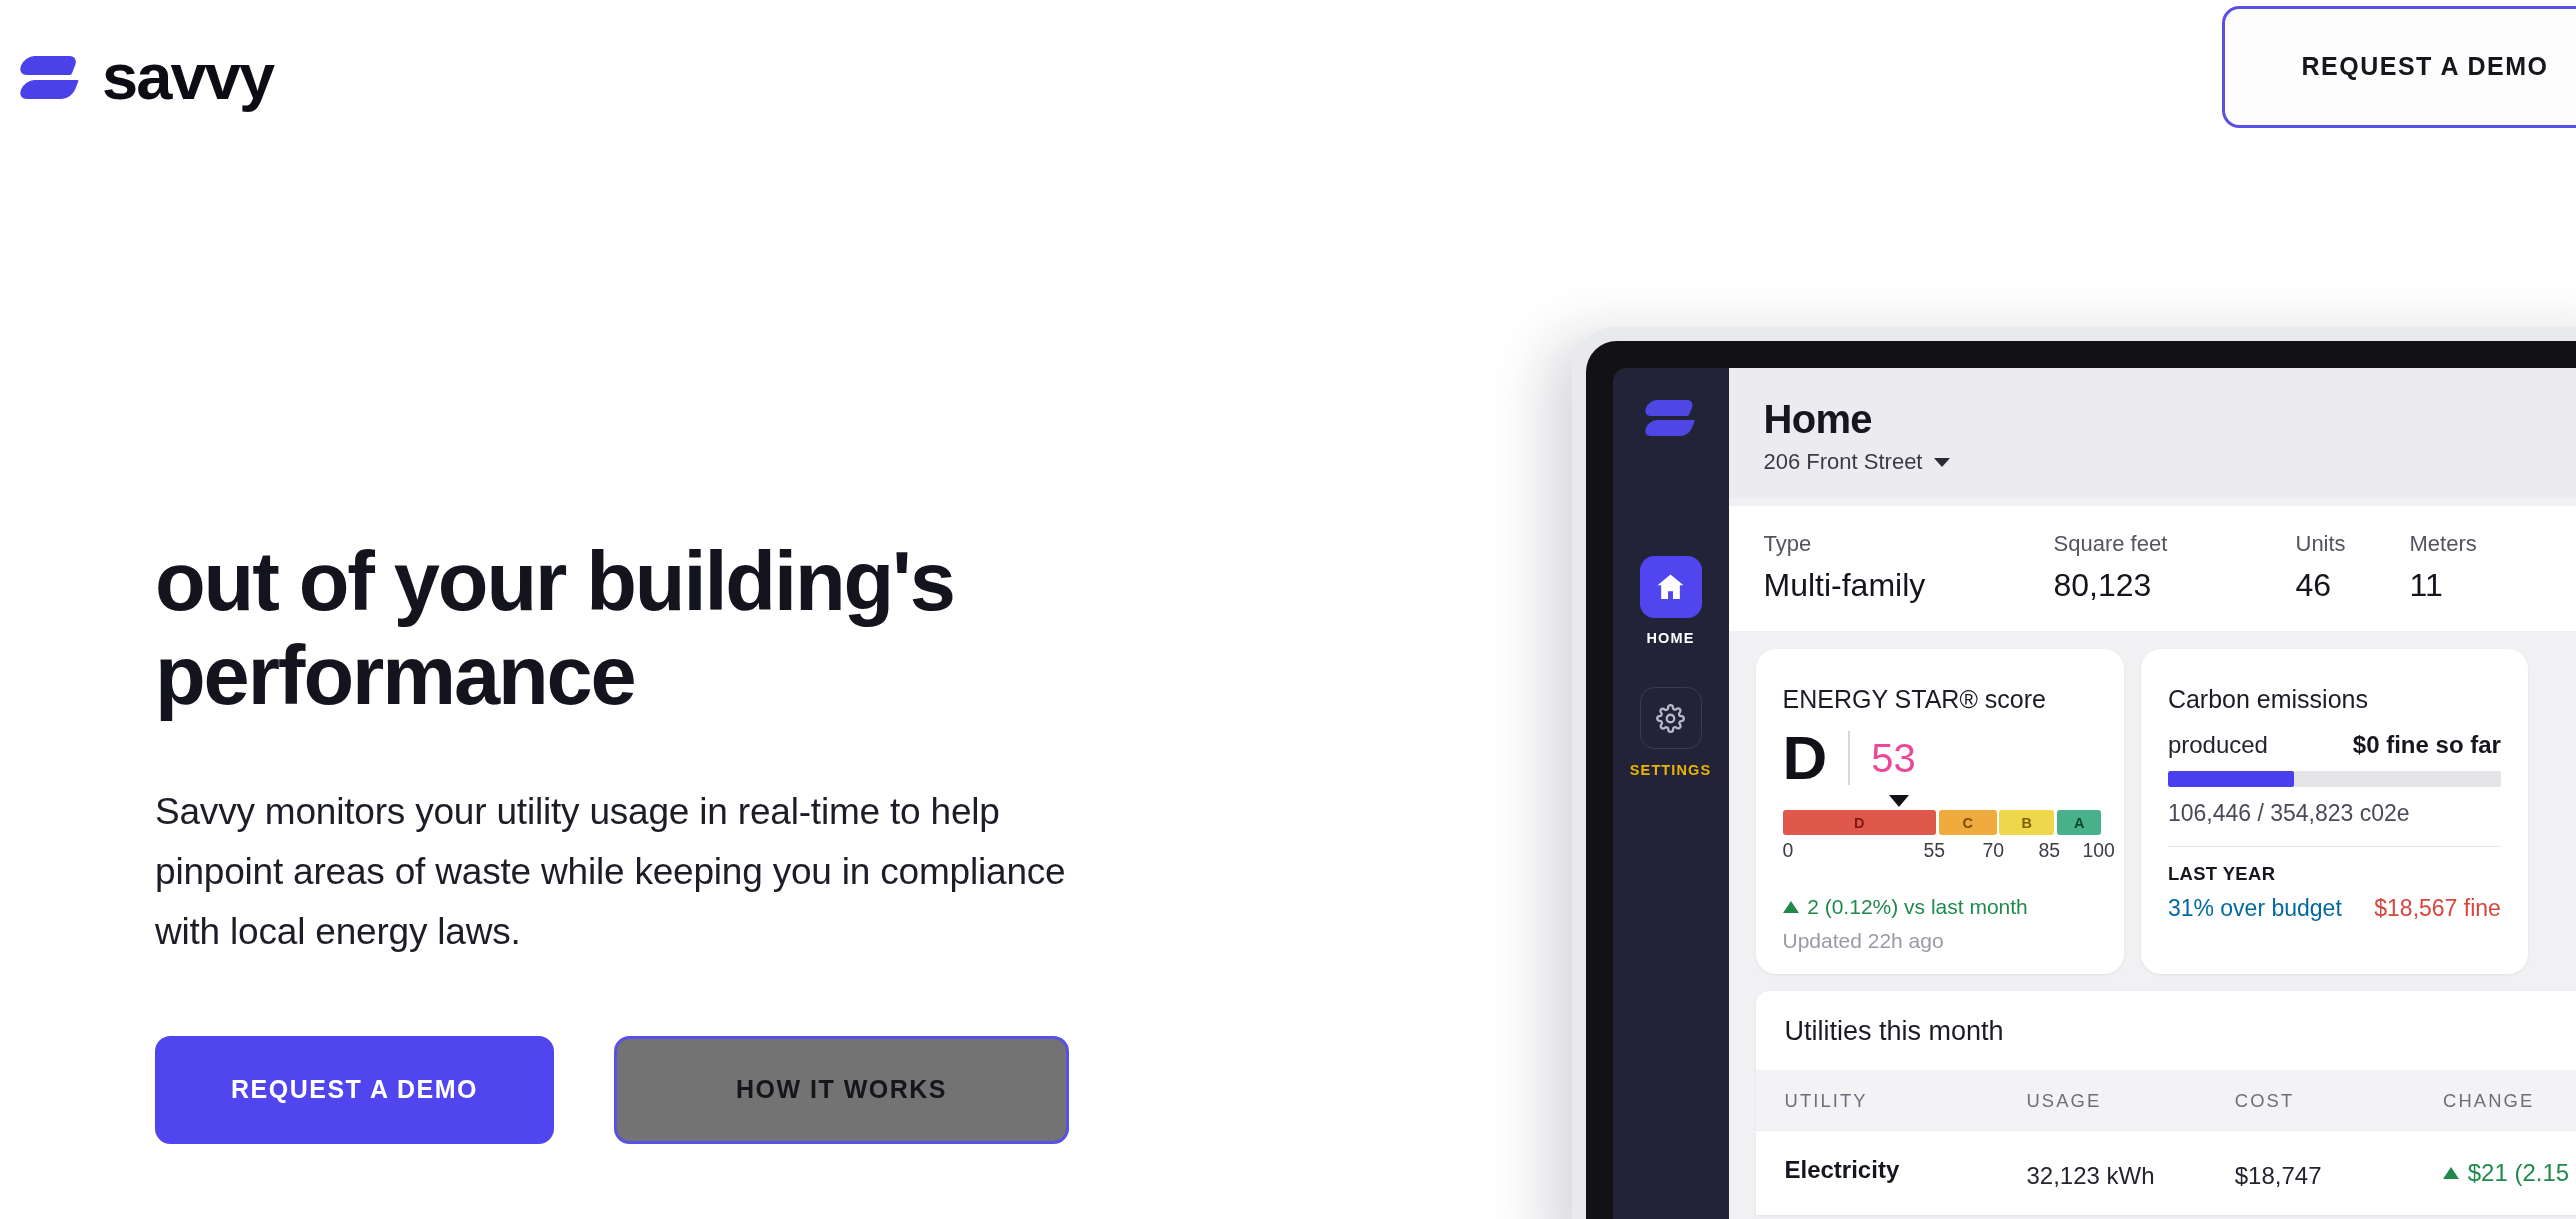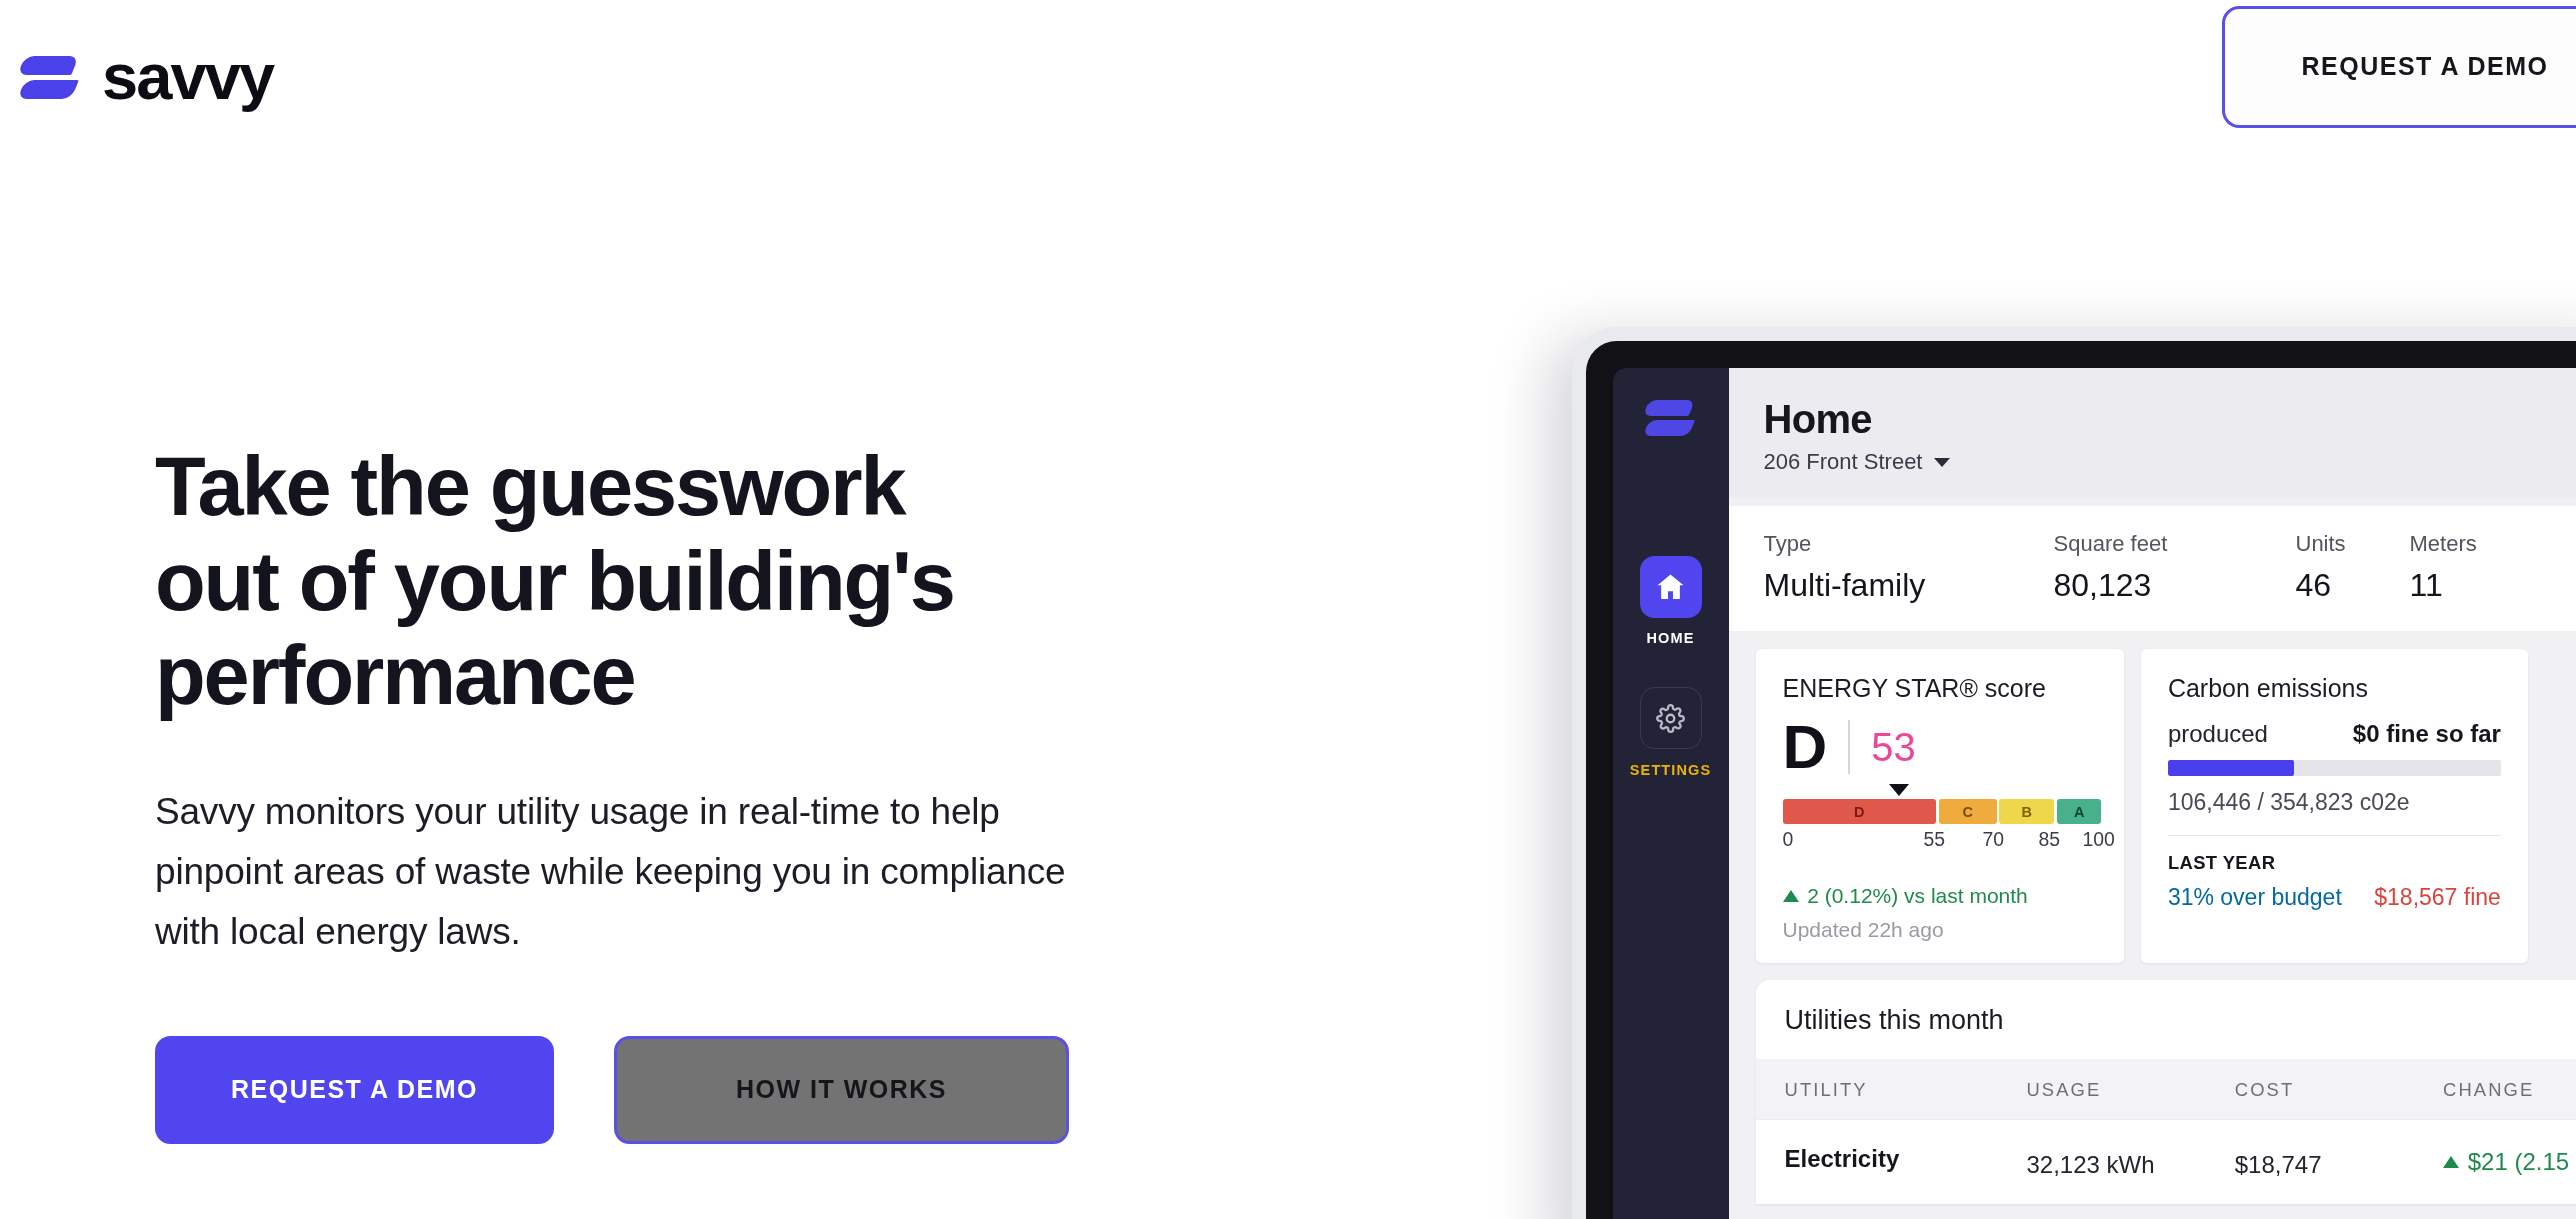--- a/index.html
+++ b/index.html
@@ -129,21 +129,21 @@
     display:flex; gap:0;
   }
   .stat{ }
   .stat.w1{ width:290px; } .stat.w2{ width:242px; }
   .stat.w3{ width:114px; } .stat.w4{ width:116px; }
   .stat-label{ font-size:22px; color:#54545f; }
   .stat-value{ margin-top:10.6px; font-size:32px; font-weight:500; color:#14141d; }
 
   .card-row{ display:flex; gap:17.4px; padding:17.4px 0 0 27px; }
   .card{
-    background:#fff; border-radius:6px; padding:25px 27px 21px 27px;
+    background:#fff; border-radius:20px; padding:36px 27px 21px 27px;
     box-shadow:0 1px 2.9px rgba(0,0,0,.07);
   }
   .card-title{ font-size:25px; font-weight:500; color:#1b1b25; }
 
   
   .card-energy{ width:368px; }
   .es-row{ display:flex; align-items:center; gap:21px; margin-top:13.5px; }
   .es-grade{ font-size:62px; font-weight:700; color:#101018; line-height:1; }
   .es-divider{ width:1.9px; height:54px; background:#d6d6dd; }
   .es-score{ font-size:40px; font-weight:500; color:#ec4899; line-height:1; }
@@ -217,21 +217,21 @@
       <span class="bar top"></span>
         <span class="bar bot"></span>
     </span>
     <span class="brand-word">savvy</span>
   </div>
 </div>
 <div class="header-cta">REQUEST A DEMO</div>
 
 <div class="hero">
   <h1>
-    <span>Take the guesswork</span><br>
+    <br>
     <span>out of your building's</span><br>
     <span>performance</span>
   </h1>
   <p>Savvy monitors your utility usage in real-time to help pinpoint areas of waste while keeping you in compliance with local energy laws.</p>
   <div class="cta-row">
     <div class="btn btn-primary">REQUEST A DEMO</div>
     <div class="btn btn-secondary">HOW IT WORKS</div>
   </div>
 </div>
 

